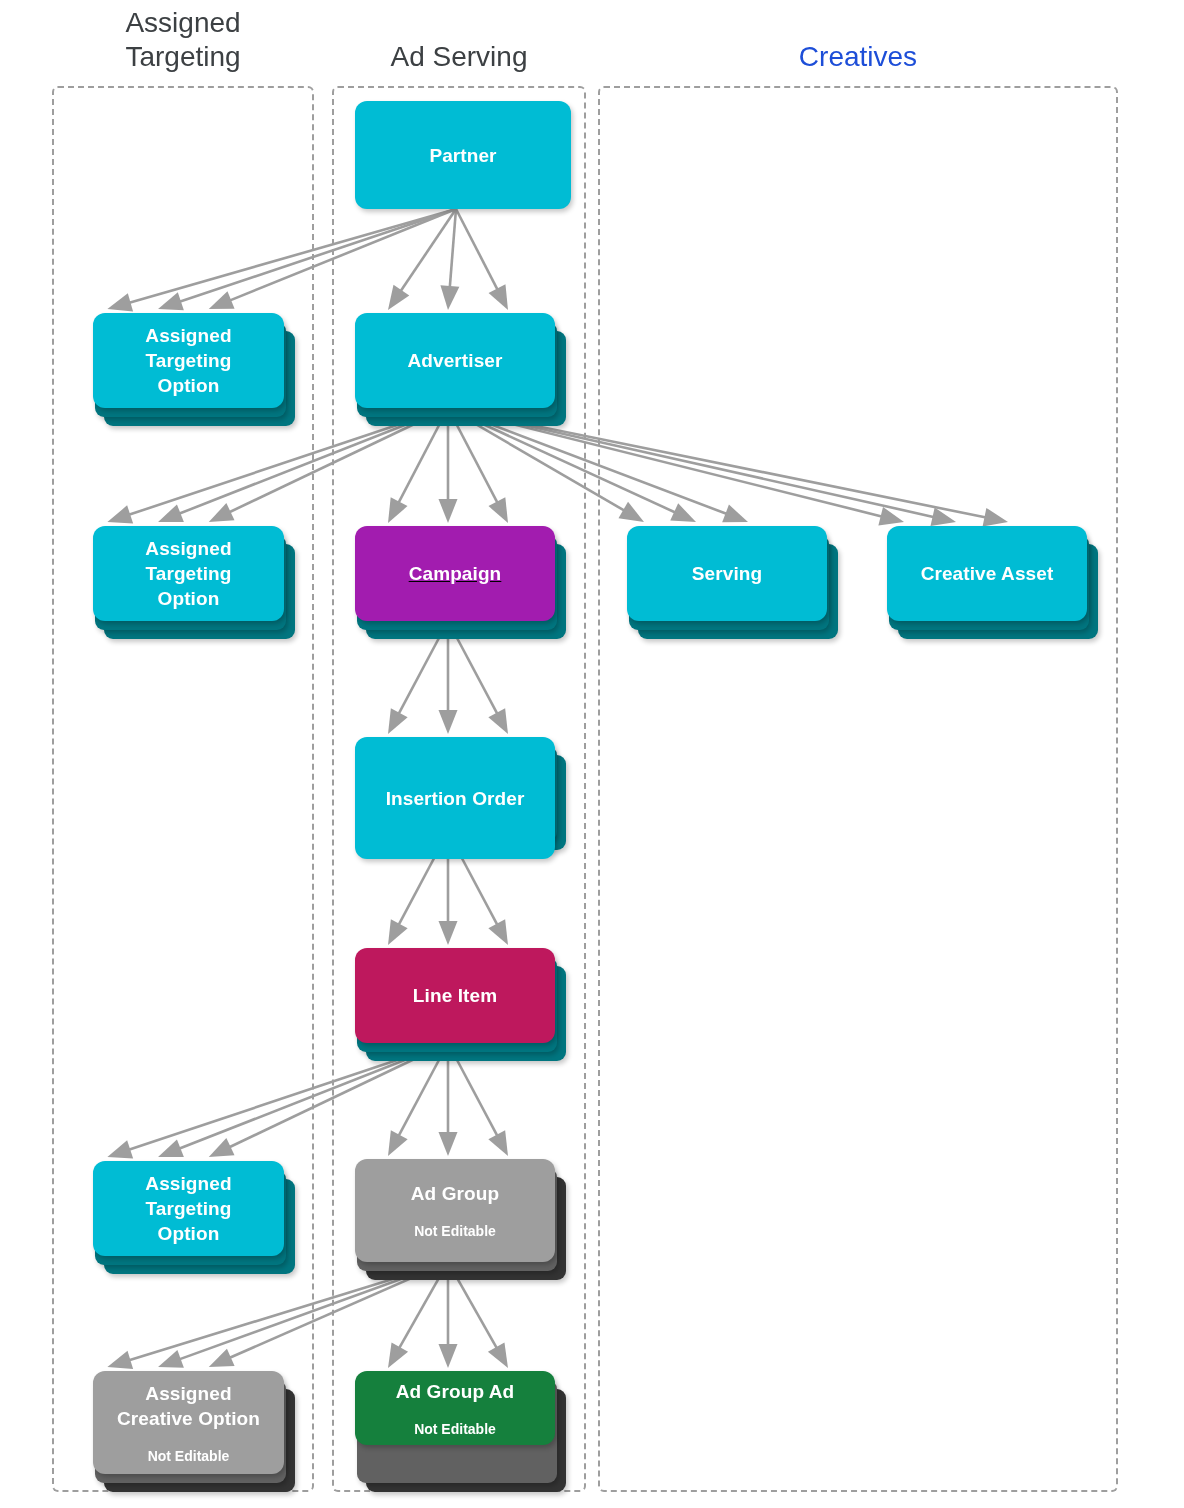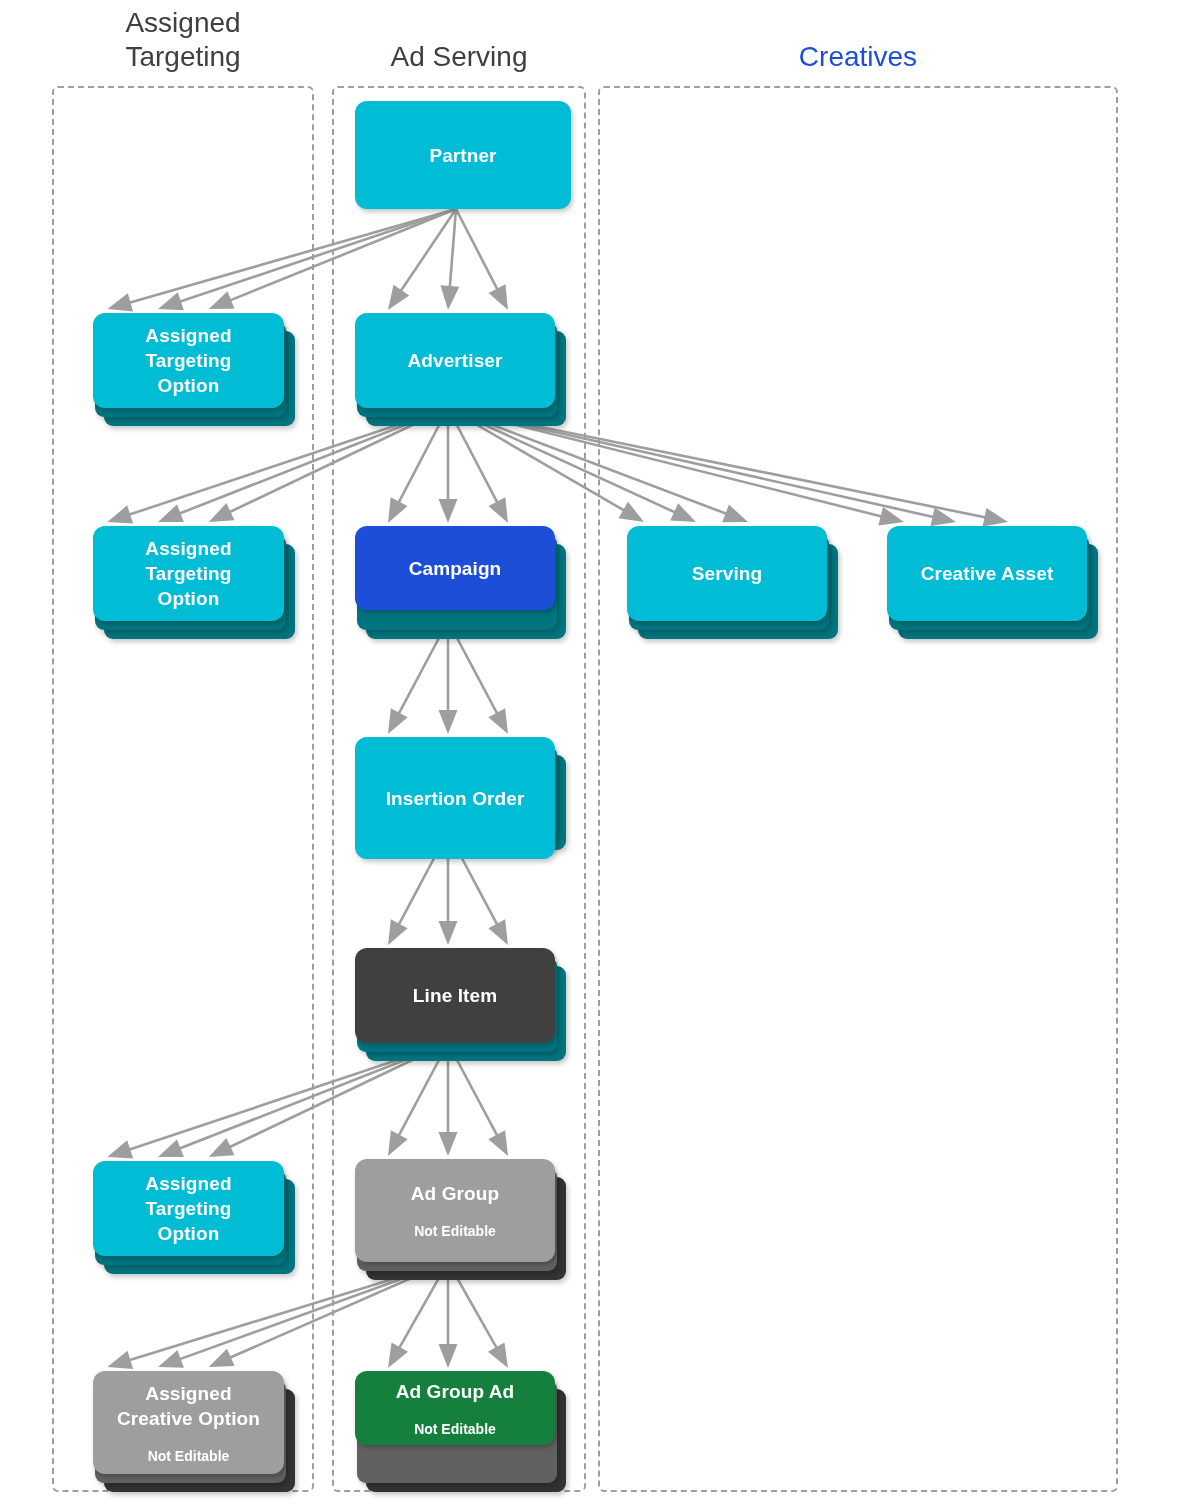--- a/index.html
+++ b/index.html
@@ -282,21 +282,21 @@
           <div class="label">
             <div>Assigned</div>
             <div>Targeting</div>
             <div>Option</div>
           </div>
         </div>
       </div>
       <div class="node" style="left: 348px; top: 526px; width: 200px; height: 95px;">
         <div class="shadow-layer drop" style="background: rgb(0, 117, 127); left: 18px; top: 18px; width: 200px; height: 95px;"></div>
         <div class="shadow-layer drop" style="background: rgb(0, 117, 127); left: 9px; top: 9px; width: 200px; height: 95px;"></div>
-        <div class="card drop" style="background: #1d4ed8; width: 200px; height: 84px;">
+        <div class="card drop" style="background: #a21caf; width: 200px; height: 95px; text-decoration: underline;">
           <div class="label">Campaign</div>
         </div>
       </div>
       <div class="node" style="left: 620px; top: 526px; width: 200px; height: 95px;">
         <div class="shadow-layer drop" style="background: rgb(0, 117, 127); left: 18px; top: 18px; width: 200px; height: 95px;"></div>
         <div class="shadow-layer drop" style="background: rgb(0, 117, 127); left: 9px; top: 9px; width: 200px; height: 95px;"></div>
         <div class="card drop" style="background: rgb(0, 188, 212); width: 200px; height: 95px;">
           <div class="label">Serving</div>
         </div>
       </div>
@@ -310,21 +310,21 @@
       <div class="node" style="left: 348px; top: 737px; width: 200px; height: 95px;">
         <div class="shadow-layer drop" style="background: rgb(0, 117, 127); left: 18px; top: 18px; width: 200px; height: 95px;"></div>
         <div class="shadow-layer drop" style="background: rgb(0, 117, 127); left: 9px; top: 9px; width: 200px; height: 95px;"></div>
         <div class="card drop" style="background: rgb(0, 188, 212); width: 200px; height: 122px;">
           <div class="label">Insertion Order</div>
         </div>
       </div>
       <div class="node" style="left: 348px; top: 948px; width: 200px; height: 95px;">
         <div class="shadow-layer drop" style="background: rgb(0, 117, 127); left: 18px; top: 18px; width: 200px; height: 95px;"></div>
         <div class="shadow-layer drop" style="background: rgb(0, 117, 127); left: 9px; top: 9px; width: 200px; height: 95px;"></div>
-        <div class="card drop" style="background: #404040; width: 200px; height: 95px;">
+        <div class="card drop" style="background: #be185d; width: 200px; height: 95px;">
           <div class="label">Line Item</div>
         </div>
       </div>
       <div class="node" style="left: 86px; top: 1161px; width: 191px; height: 95px;">
         <div class="shadow-layer drop" style="background: rgb(0, 117, 127); left: 18px; top: 18px; width: 191px; height: 95px;"></div>
         <div class="shadow-layer drop" style="background: rgb(0, 117, 127); left: 9px; top: 9px; width: 191px; height: 95px;"></div>
         <div class="card drop" style="background: rgb(0, 188, 212); width: 191px; height: 95px;">
           <div class="label">
             <div>Assigned</div>
             <div>Targeting</div>

